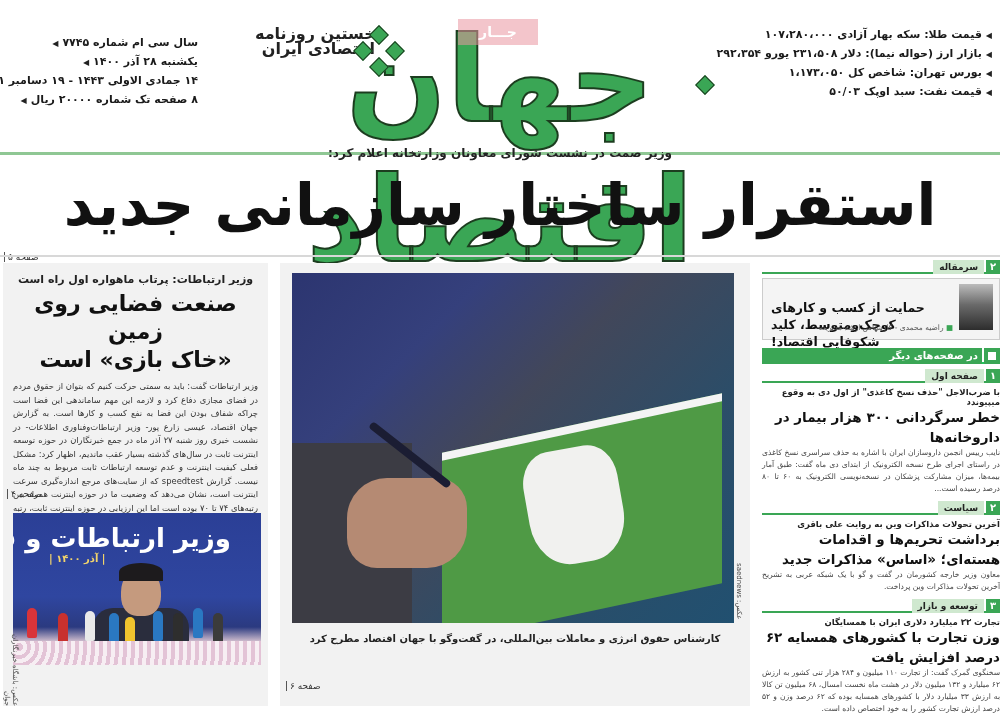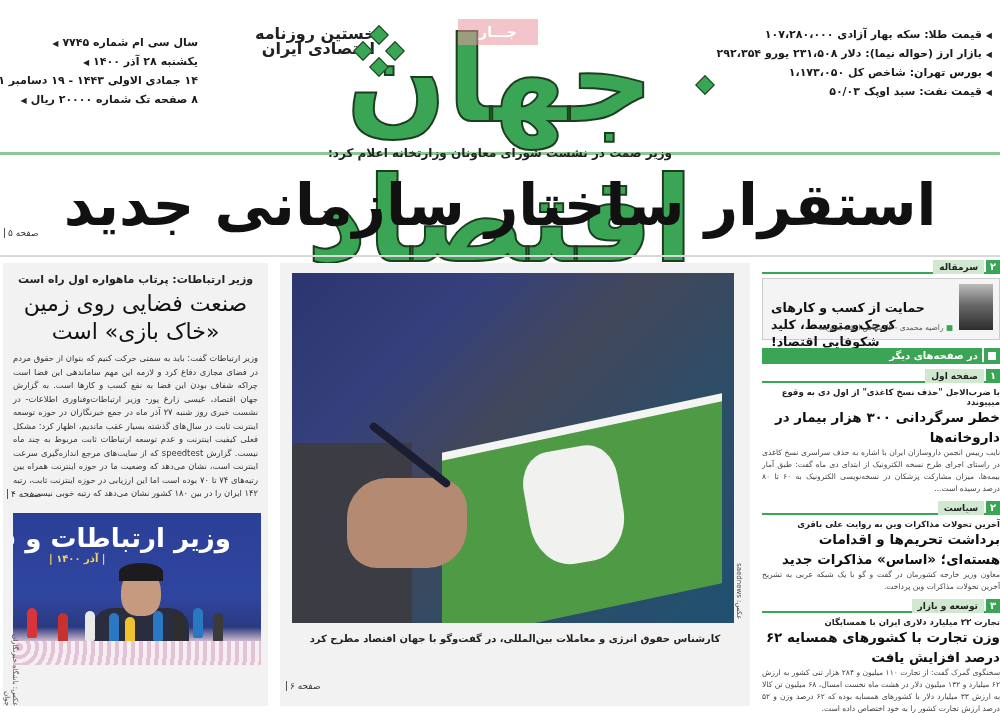--- a/index.html
+++ b/index.html
@@ -26,21 +26,21 @@
 
   
   .kicker { position: absolute; top: 146px; left: 0; width: 1000px; text-align: center; font-size: 12px; font-weight: bold; color: #222; }
   .headline { position: absolute; top: 162px; left: 30px; width: 940px; text-align: center; font-size: 58px; font-weight: 900; color: #111; letter-spacing: -1px; line-height: 86px; }
   .page-ref { position: absolute; font-size: 9px; color: #333; border-left: 1px solid #555; padding-left: 3px; direction: rtl; }
   .grey-rule { position: absolute; left: 0; top: 255px; width: 1000px; height: 2px; background: #d8d8d8; }
 
   
   .left-col { position: absolute; left: 3px; top: 263px; width: 265px; height: 443px; background: #f2f2f2; }
   .left-col .kick { text-align: center; font-size: 11px; font-weight: bold; margin-top: 10px; color: #222; }
-  .left-col .title { text-align: center; font-size: 22px; font-weight: normal; line-height: 28px; margin-top: 4px; color: #111; }
+  .left-col .title { text-align: center; font-size: 22px; font-weight: bold; line-height: 28px; margin-top: 4px; color: #111; }
   .left-col .body { font-size: 8.4px; line-height: 13.5px; text-align: justify; padding: 6px 10px 0 10px; color: #333; }
   .left-photo { position: absolute; left: 10px; top: 250px; width: 248px; height: 152px; background: linear-gradient(180deg,#2b3f96 0%,#2f46a0 55%,#2b3a80 75%, #d9c4d2 85%, #f0e8ee 100%); overflow: hidden; }
   .left-photo .banner { position: absolute; right: 30px; top: 10px; color: #fff; font-weight: bold; font-size: 26px; white-space: nowrap; }
   .left-photo .date { position: absolute; left: 36px; top: 40px; color: #f3d56b; font-size: 10px; font-weight: bold; }
   .left-photo .person { position: absolute; left: 108px; top: 55px; width: 40px; height: 48px; border-radius: 50% 50% 40% 40%; background: #c59a7e; }
   .left-photo .hair { position: absolute; left: 106px; top: 50px; width: 44px; height: 18px; border-radius: 50% 50% 0 0; background: #1d1b1d; }
   .left-photo .suit { position: absolute; left: 80px; top: 95px; width: 96px; height: 35px; border-radius: 20px 20px 0 0; background: #2a2d3d; }
   .mic { position: absolute; width: 10px; height: 30px; border-radius: 5px 5px 2px 2px; }
   .left-photo .flowers { position: absolute; left: 0; bottom: 0; width: 100%; height: 24px; background: repeating-radial-gradient(circle at 6px 6px, #e3c3d6 0 4px, #f7eef3 4px 8px); }
   .credit-vert { position: absolute; writing-mode: vertical-rl; font-size: 7px; color: #444; }
@@ -106,21 +106,21 @@
     <div class="line">بازار ارز (حواله نیما): دلار ۲۳۱،۵۰۸ یورو ۲۹۲،۳۵۴</div>
     <div class="line">بورس تهران: شاخص کل ۱،۱۷۳،۰۵۰</div>
     <div class="line">قیمت نفت: سبد اوپک ۵۰/۰۳</div>
   </div>
   <div class="green-rule"></div>
 </header>
 
 <section>
   <div class="kicker">وزیر صمت در نشست شورای معاونان وزارتخانه اعلام کرد:</div>
   <h1 class="headline">استقرار ساختار سازمانی جدید وزارت صمت</h1>
-  <div class="page-ref" style="left:4px;top:228px;">صفحه ۵</div>
+  <div class="page-ref" style="left:4px;top:252px;">صفحه ۵</div>
 </section>
 <div class="grey-rule"></div>
 
 <section class="left-col">
   <div class="kick">وزیر ارتباطات: پرتاب ماهواره اول راه است</div>
   <div class="title">
     <div>صنعت فضایی روی زمین</div>
     <div>«خاک بازی» است</div>
   </div>
   <div class="body">وزیر ارتباطات گفت: باید به سمتی حرکت کنیم که بتوان از حقوق مردم در فضای مجازی دفاع کرد و لازمه این مهم ساماندهی این فضا است چراکه شفاف بودن این فضا به نفع کسب و کارها است. به گزارش جهان اقتصاد، عیسی زارع پور- وزیر ارتباطات‌وفناوری اطلاعات- در نشست خبری روز شنبه ۲۷ آذر ماه در جمع خبرنگاران در حوزه توسعه اینترنت ثابت در سال‌های گذشته بسیار عقب ماندیم، اظهار کرد: مشکل فعلی کیفیت اینترنت و عدم توسعه ارتباطات ثابت مربوط به چند ماه نیست. گزارش speedtest که از سایت‌های مرجع اندازه‌گیری سرعت اینترنت است، نشان می‌دهد که وضعیت ما در حوزه اینترنت همراه بین رتبه‌های ۷۴ تا ۷۰ بوده است اما این ارزیابی در حوزه اینترنت ثابت، رتبه ۱۴۲ ایران را در بین ۱۸۰ کشور نشان می‌دهد که رتبه خوبی نیست.</div>

